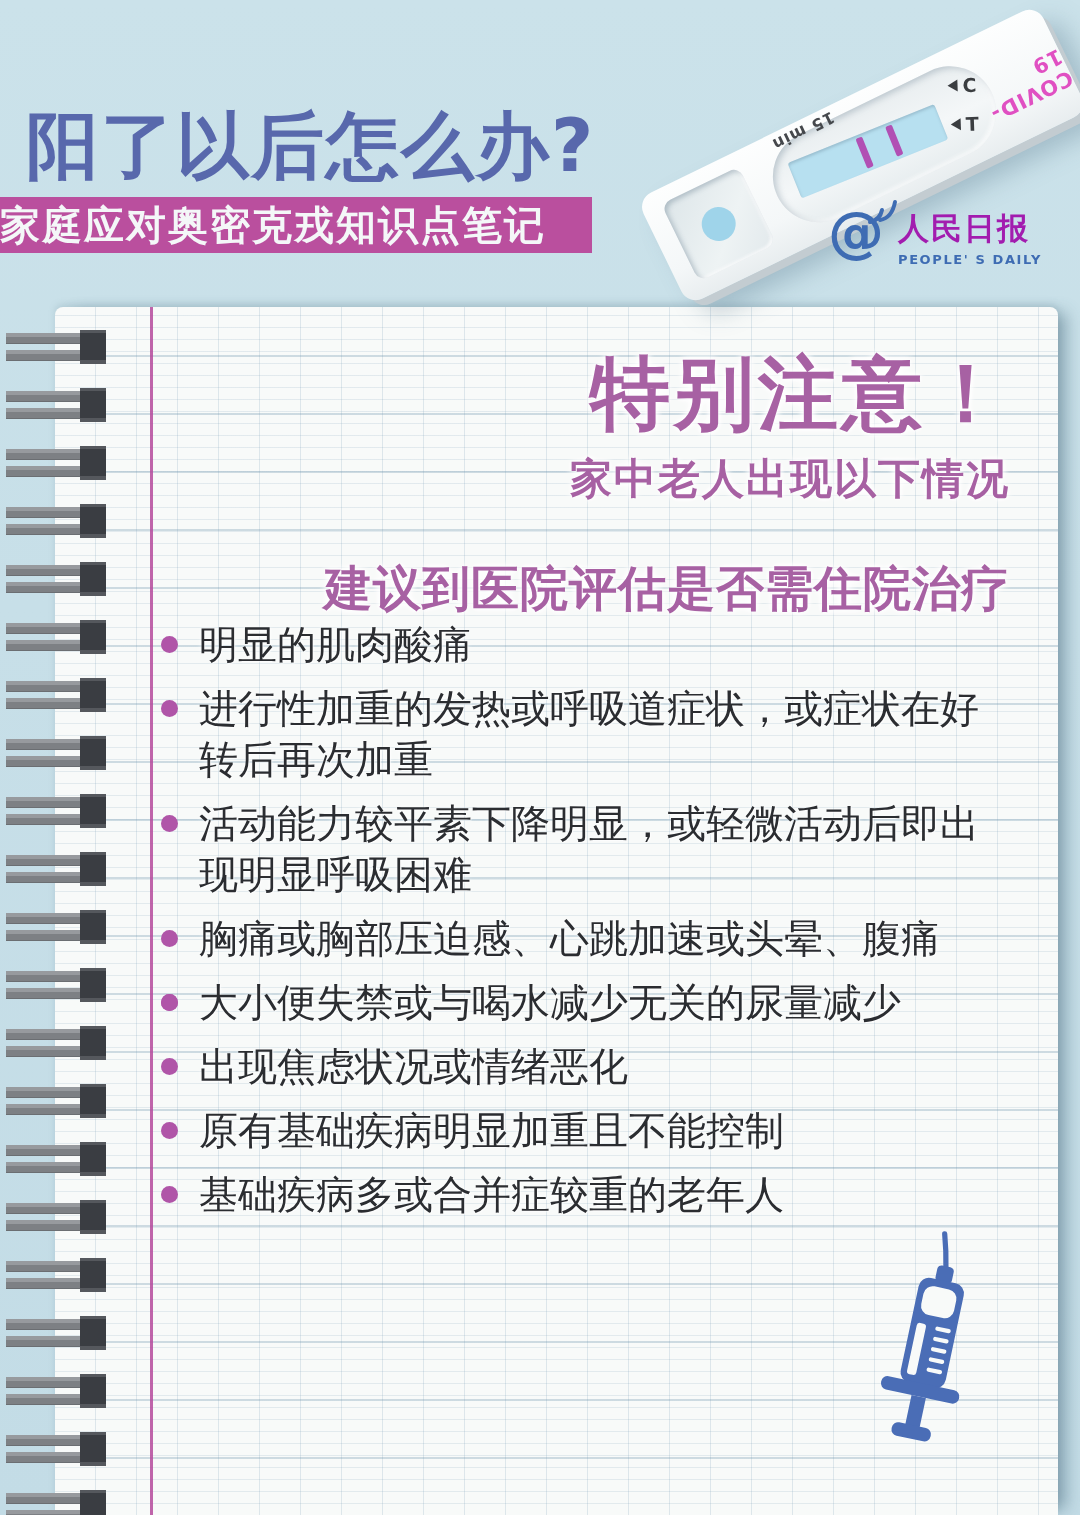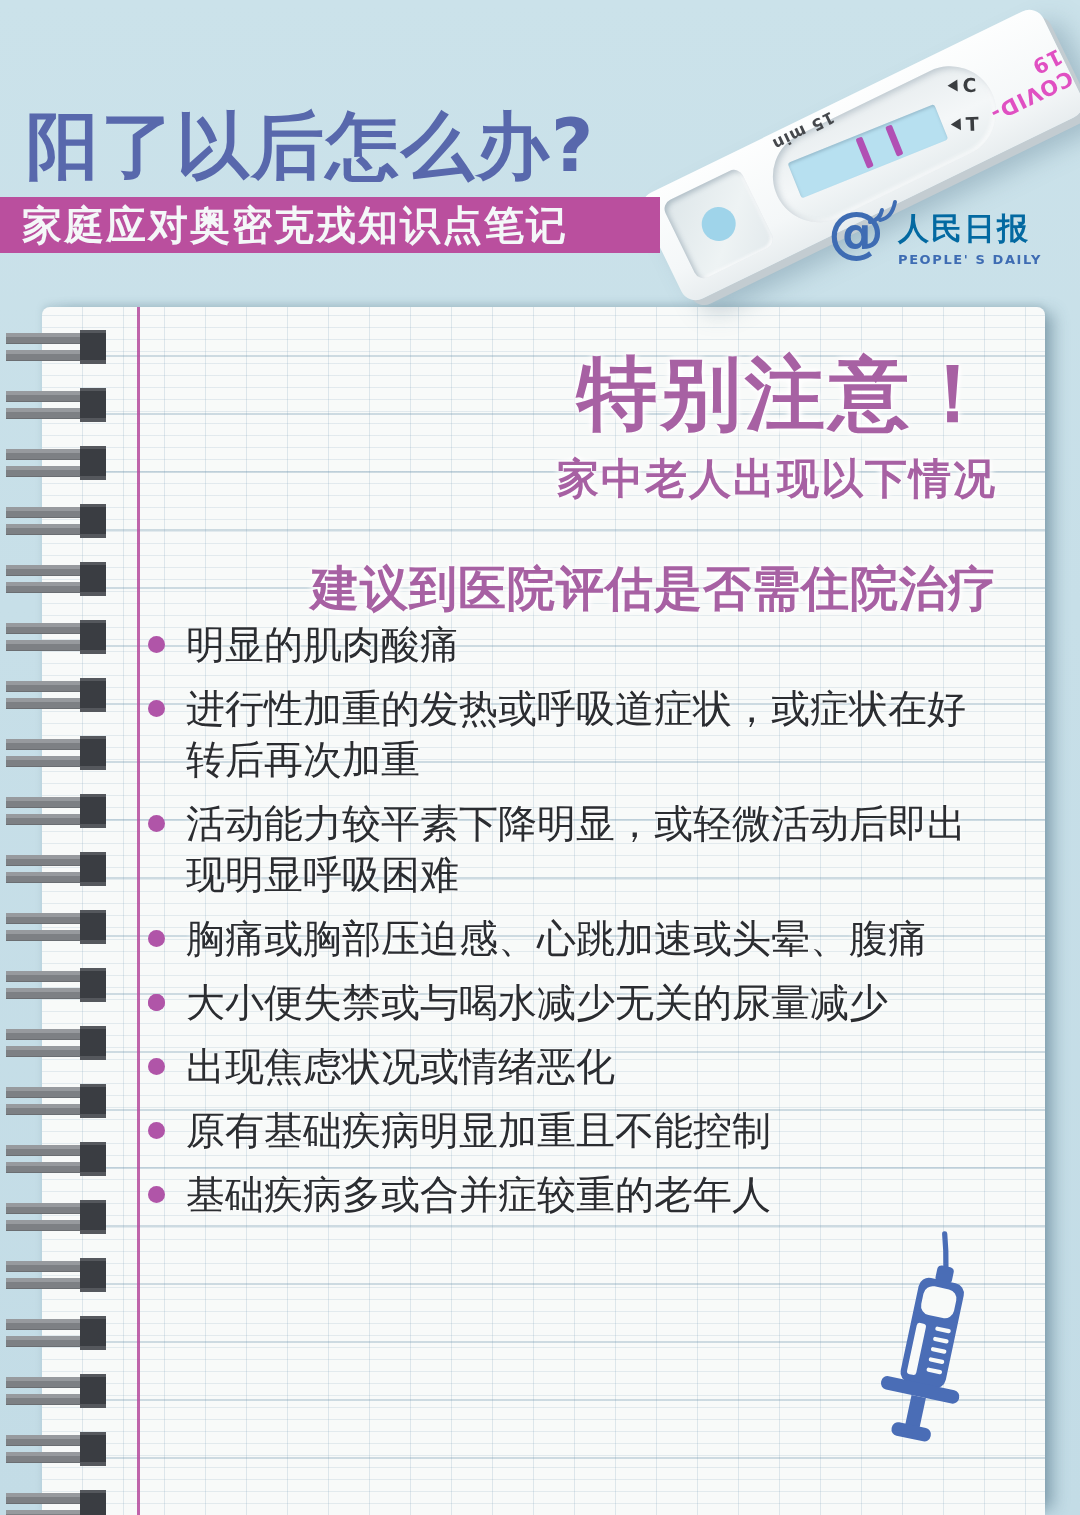--- a/index.html
+++ b/index.html
@@ -7,22 +7,22 @@
     width:1080px;height:1515px;position:relative;overflow:hidden;
     background:linear-gradient(180deg,#cbe2ea 0%,#c7dfe8 40%,#c3dce6 100%);
     font-family:"DejaVu Sans","Liberation Sans",sans-serif;
   }
   
   .poster-title{
     position:absolute;left:26px;top:98px;z-index:3;
     font-size:73px;font-weight:800;color:#5868ac;letter-spacing:2px;white-space:nowrap;
   }
   .banner{
-    position:absolute;left:0;top:197px;width:660px;height:56px;z-index:3;
-    background:#ba4f9e;display:flex;align-items:center;padding-left:22px;box-sizing:border-box;
+    position:absolute;left:0;top:197px;width:592px;height:56px;z-index:3;
+    background:#ba4f9e;display:flex;align-items:center;box-sizing:border-box;
   }
   .banner-text{font-size:40px;font-weight:800;color:#f4f7f8;letter-spacing:2px;white-space:nowrap;}
   
   .kit{
     position:absolute;left:640px;top:96px;width:445px;height:118px;z-index:2;
     transform:rotate(-26deg);
     background:linear-gradient(180deg,#fdfefe 0%,#f4f7f8 70%,#e8edef 100%);
     border-radius:16px;
     box-shadow:5px 9px 0 -1px #c3ccd1, 14px 20px 24px rgba(90,120,140,.35);
   }
@@ -60,25 +60,25 @@
   .kit-covid{
     position:absolute;left:352px;top:44px;transform:rotate(180deg);
     font-size:21px;font-weight:800;color:#e050c2;letter-spacing:1px;
   }
   
   .logo{position:absolute;left:828px;top:202px;z-index:3;display:flex;align-items:flex-start;gap:6px;}
   .logo-at-wrap{position:relative;width:64px;height:66px;}
   .logo-at{font-size:56px;font-weight:800;color:#3e6cb3;line-height:60px;}
   .logo-waves{position:absolute;right:-8px;top:-6px;}
   .logo-text{display:flex;flex-direction:column;margin-top:6px;}
-  .logo-cn{font-size:31px;font-weight:800;color:#0369a1;letter-spacing:2px;white-space:nowrap;}
+  .logo-cn{font-size:31px;font-weight:800;color:#a21caf;letter-spacing:2px;white-space:nowrap;}
   .logo-en{font-size:13px;font-weight:700;color:#3e6cb3;letter-spacing:1.6px;white-space:nowrap;margin-top:2px;}
   
   .page{
-    position:absolute;left:42px;top:307px;width:1003px;bottom:0;z-index:1;
+    position:absolute;left:55px;top:307px;width:1003px;bottom:0;z-index:1;
     background-color:#f8faf9;
     background-image:
       repeating-linear-gradient(0deg, transparent 0 56px, rgba(105,145,170,.30) 56px 58px),
       repeating-linear-gradient(0deg, transparent 0 11px, rgba(125,160,185,.18) 11px 12px),
       repeating-linear-gradient(90deg, transparent 0 40px, rgba(125,160,185,.22) 40px 41px);
     border-radius:8px 8px 0 0;
     box-shadow:14px 0 16px -6px rgba(60,95,115,.45), 0 -3px 6px rgba(120,150,165,.25);
   }
   .margin-line{position:absolute;left:95px;top:0;bottom:0;width:3px;background:#b5499c;opacity:.85;}
   

